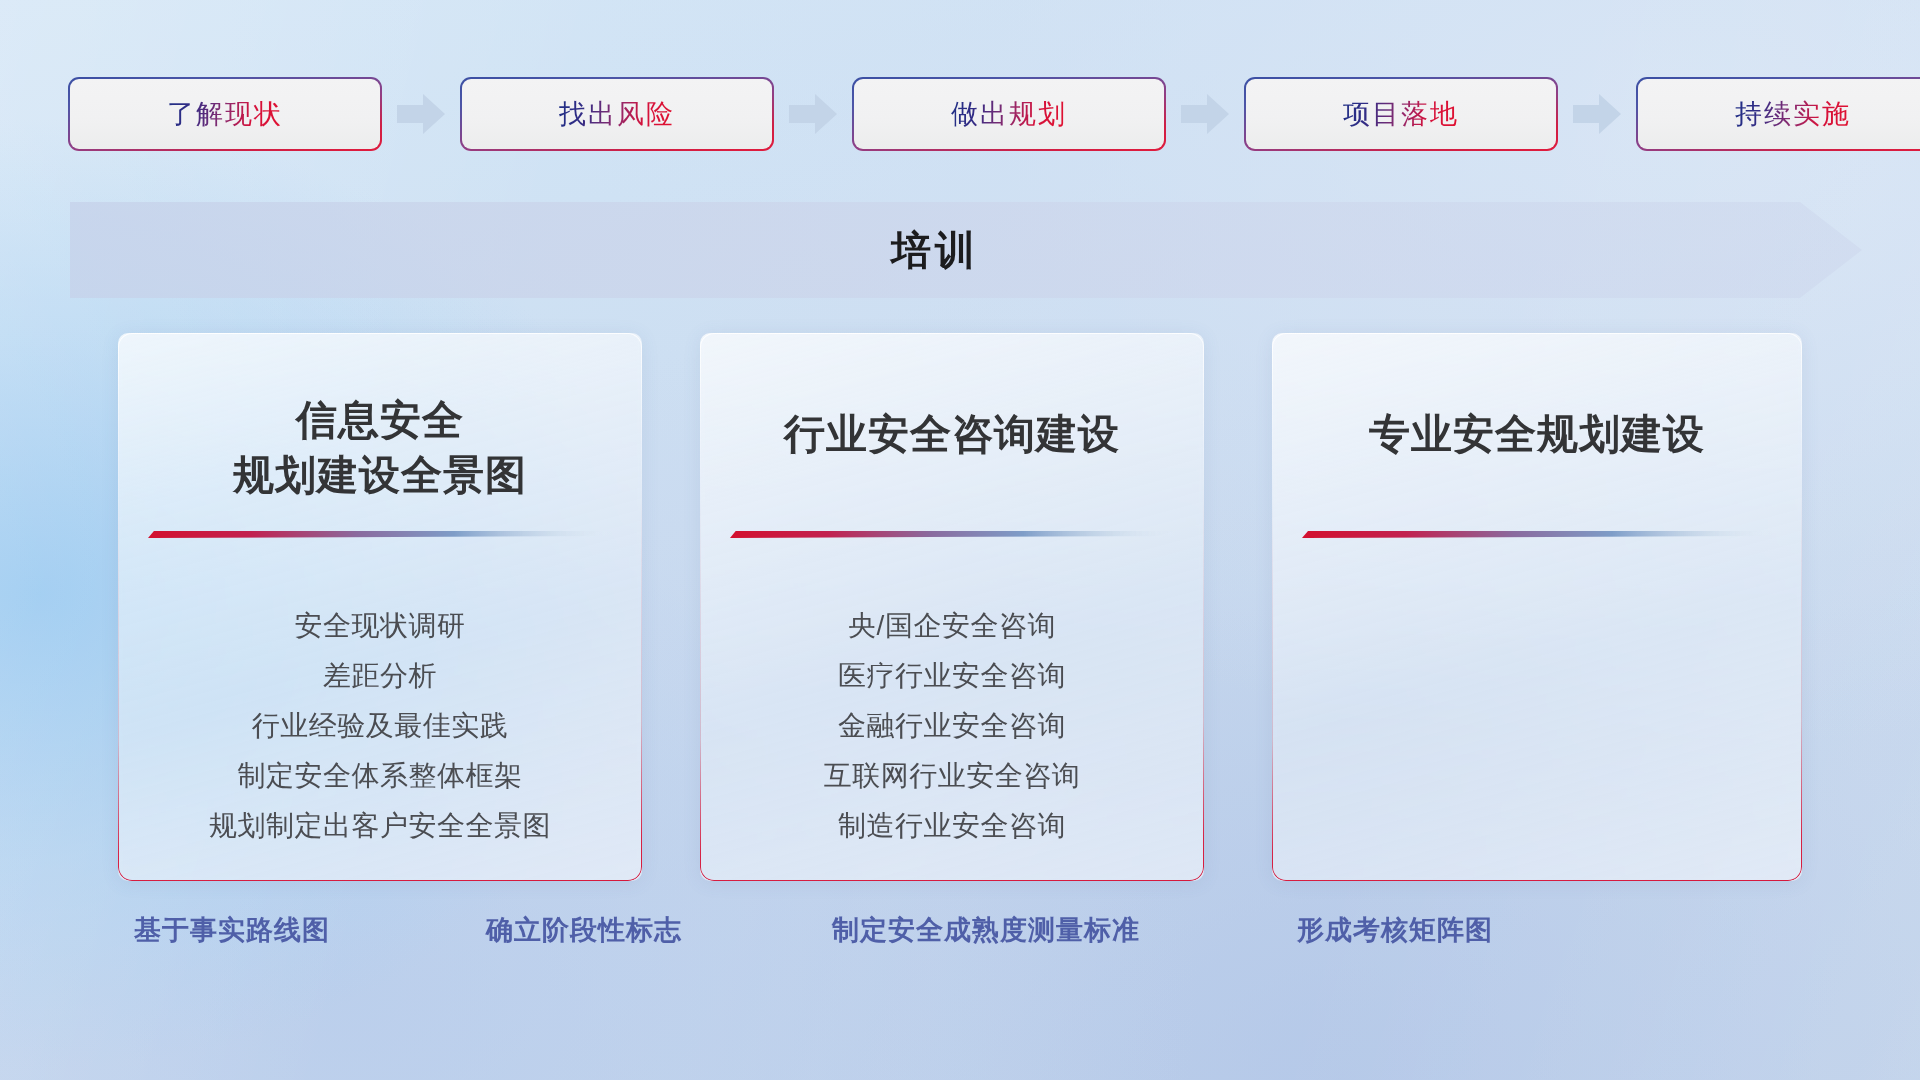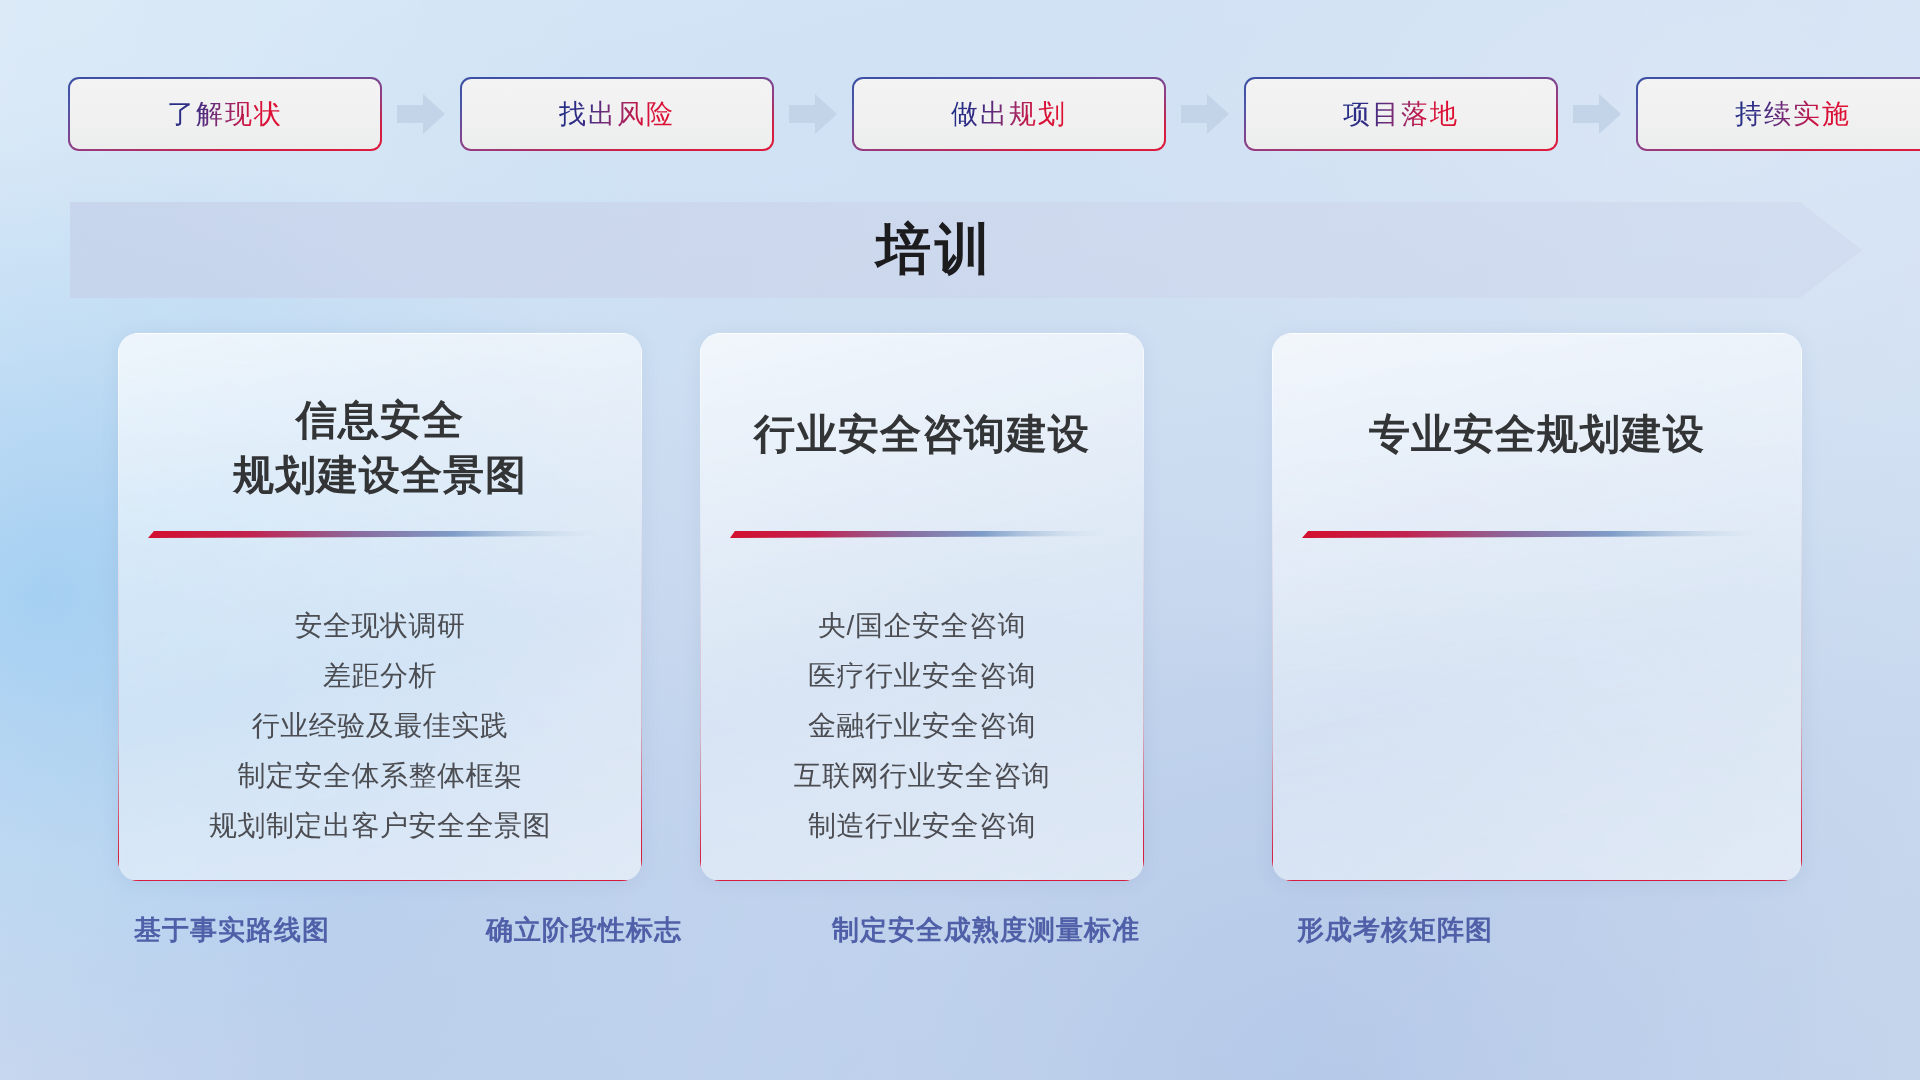--- a/index.html
+++ b/index.html
@@ -88,37 +88,37 @@
     width: 1792px; height: 96px;
   }
   #banner-shape {
     position: absolute; inset: 0;
     width: 100%; height: 100%;
   }
   #banner-title {
     position: absolute;
     left: 0; right: 62px; top: 0; height: 96px;
     display: flex; align-items: center; justify-content: center;
-    font-size: 55px;
+    font-size: 40px;
     font-weight: 700;
     color: #1c1c1e;
     letter-spacing: 4px;
   }
 
   
   #cards {
     position: absolute;
     left: 0; top: 333px;
     width: 1920px; height: 550px;
   }
   .card {
     position: absolute;
     top: 0;
     height: 548px;
-    border-radius: 20px;
+    border-radius: 10px;
     padding: 12px 26px;
     background:
       linear-gradient(165deg, rgba(255,255,255,0.72) 0%, rgba(250,252,254,0.58) 26%, rgba(236,243,250,0.50) 58%, rgba(243,247,252,0.62) 100%);
     backdrop-filter: blur(2px);
     box-shadow: 0 2px 18px rgba(80,110,160,0.10);
     overflow: hidden;
   }
   .card::before {
     content: "";
     position: absolute;
@@ -130,21 +130,21 @@
         rgba(228,236,248,0.85) 30%,
         rgba(206,170,190,0.75) 72%,
         rgba(214,25,60,0.95) 92%,
         rgba(214,25,60,1) 100%) border-box;
     -webkit-mask: linear-gradient(#000 0 0) padding-box, linear-gradient(#000 0 0);
     -webkit-mask-composite: xor;
     mask-composite: exclude;
     pointer-events: none;
   }
   .card-1 { left: 118px; width: 524px; }
-  .card-2 { left: 700px; width: 444px; }
+  .card-2 { left: 700px; width: 504px; }
   .card-3 { left: 1272px; width: 530px; }
 
   .card-title {
     margin-top: 44px;
     text-align: center;
     font-size: 41px;
     font-weight: 700;
     color: #333436;
     line-height: 1.33;
     letter-spacing: 1px;

